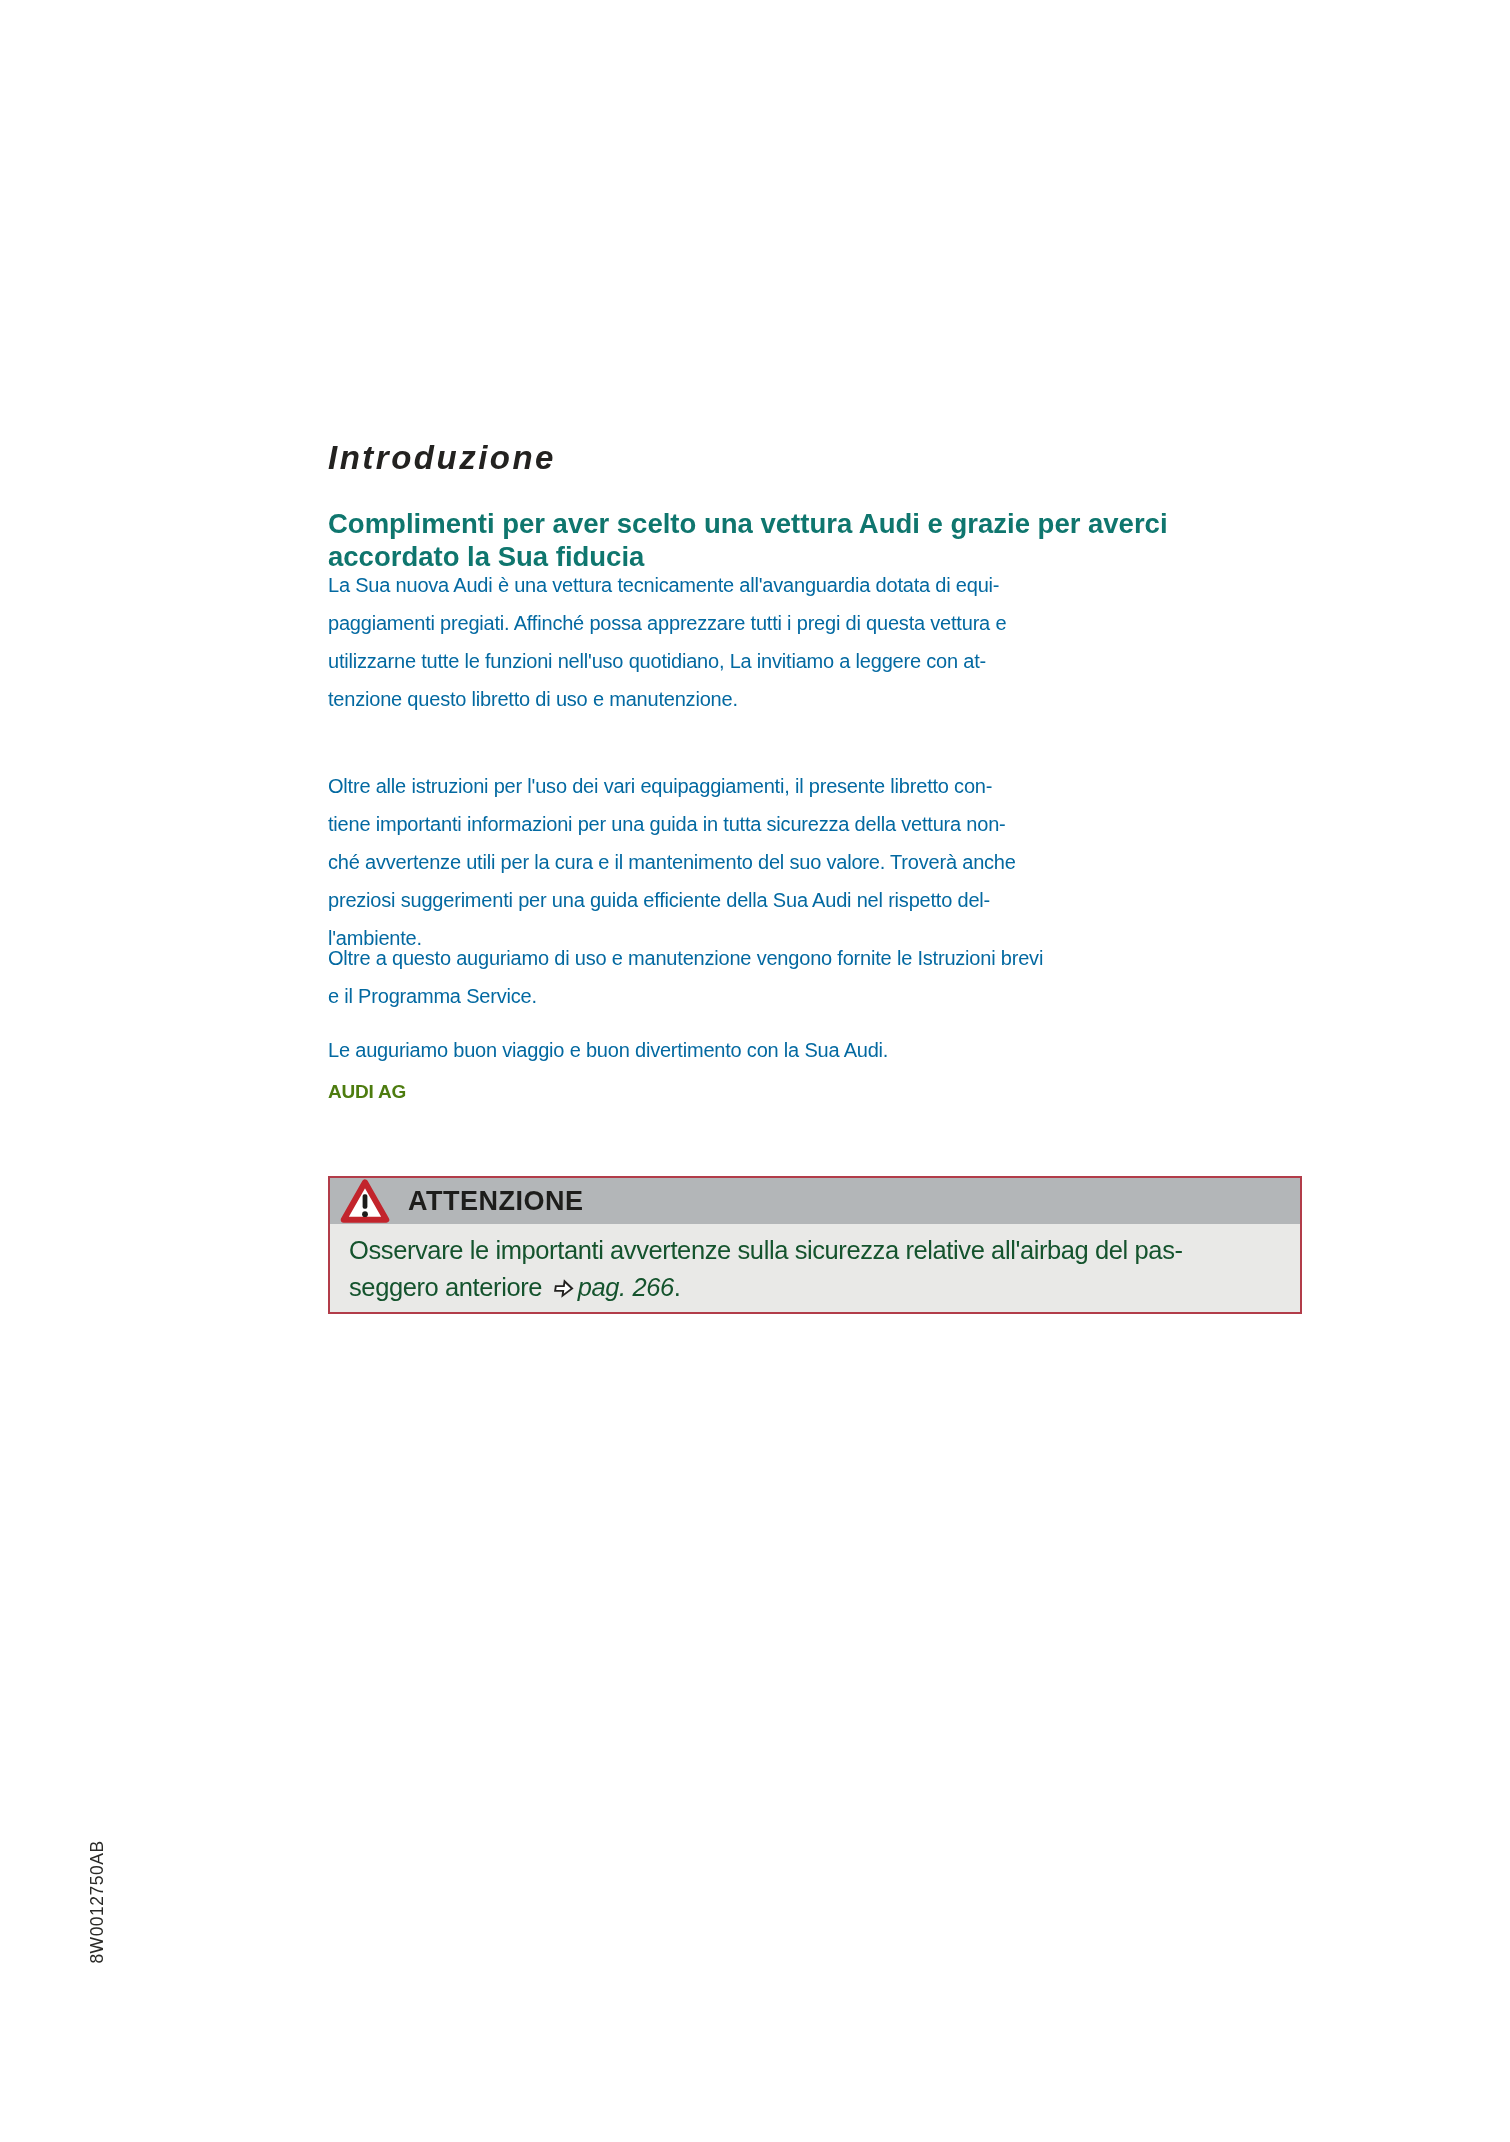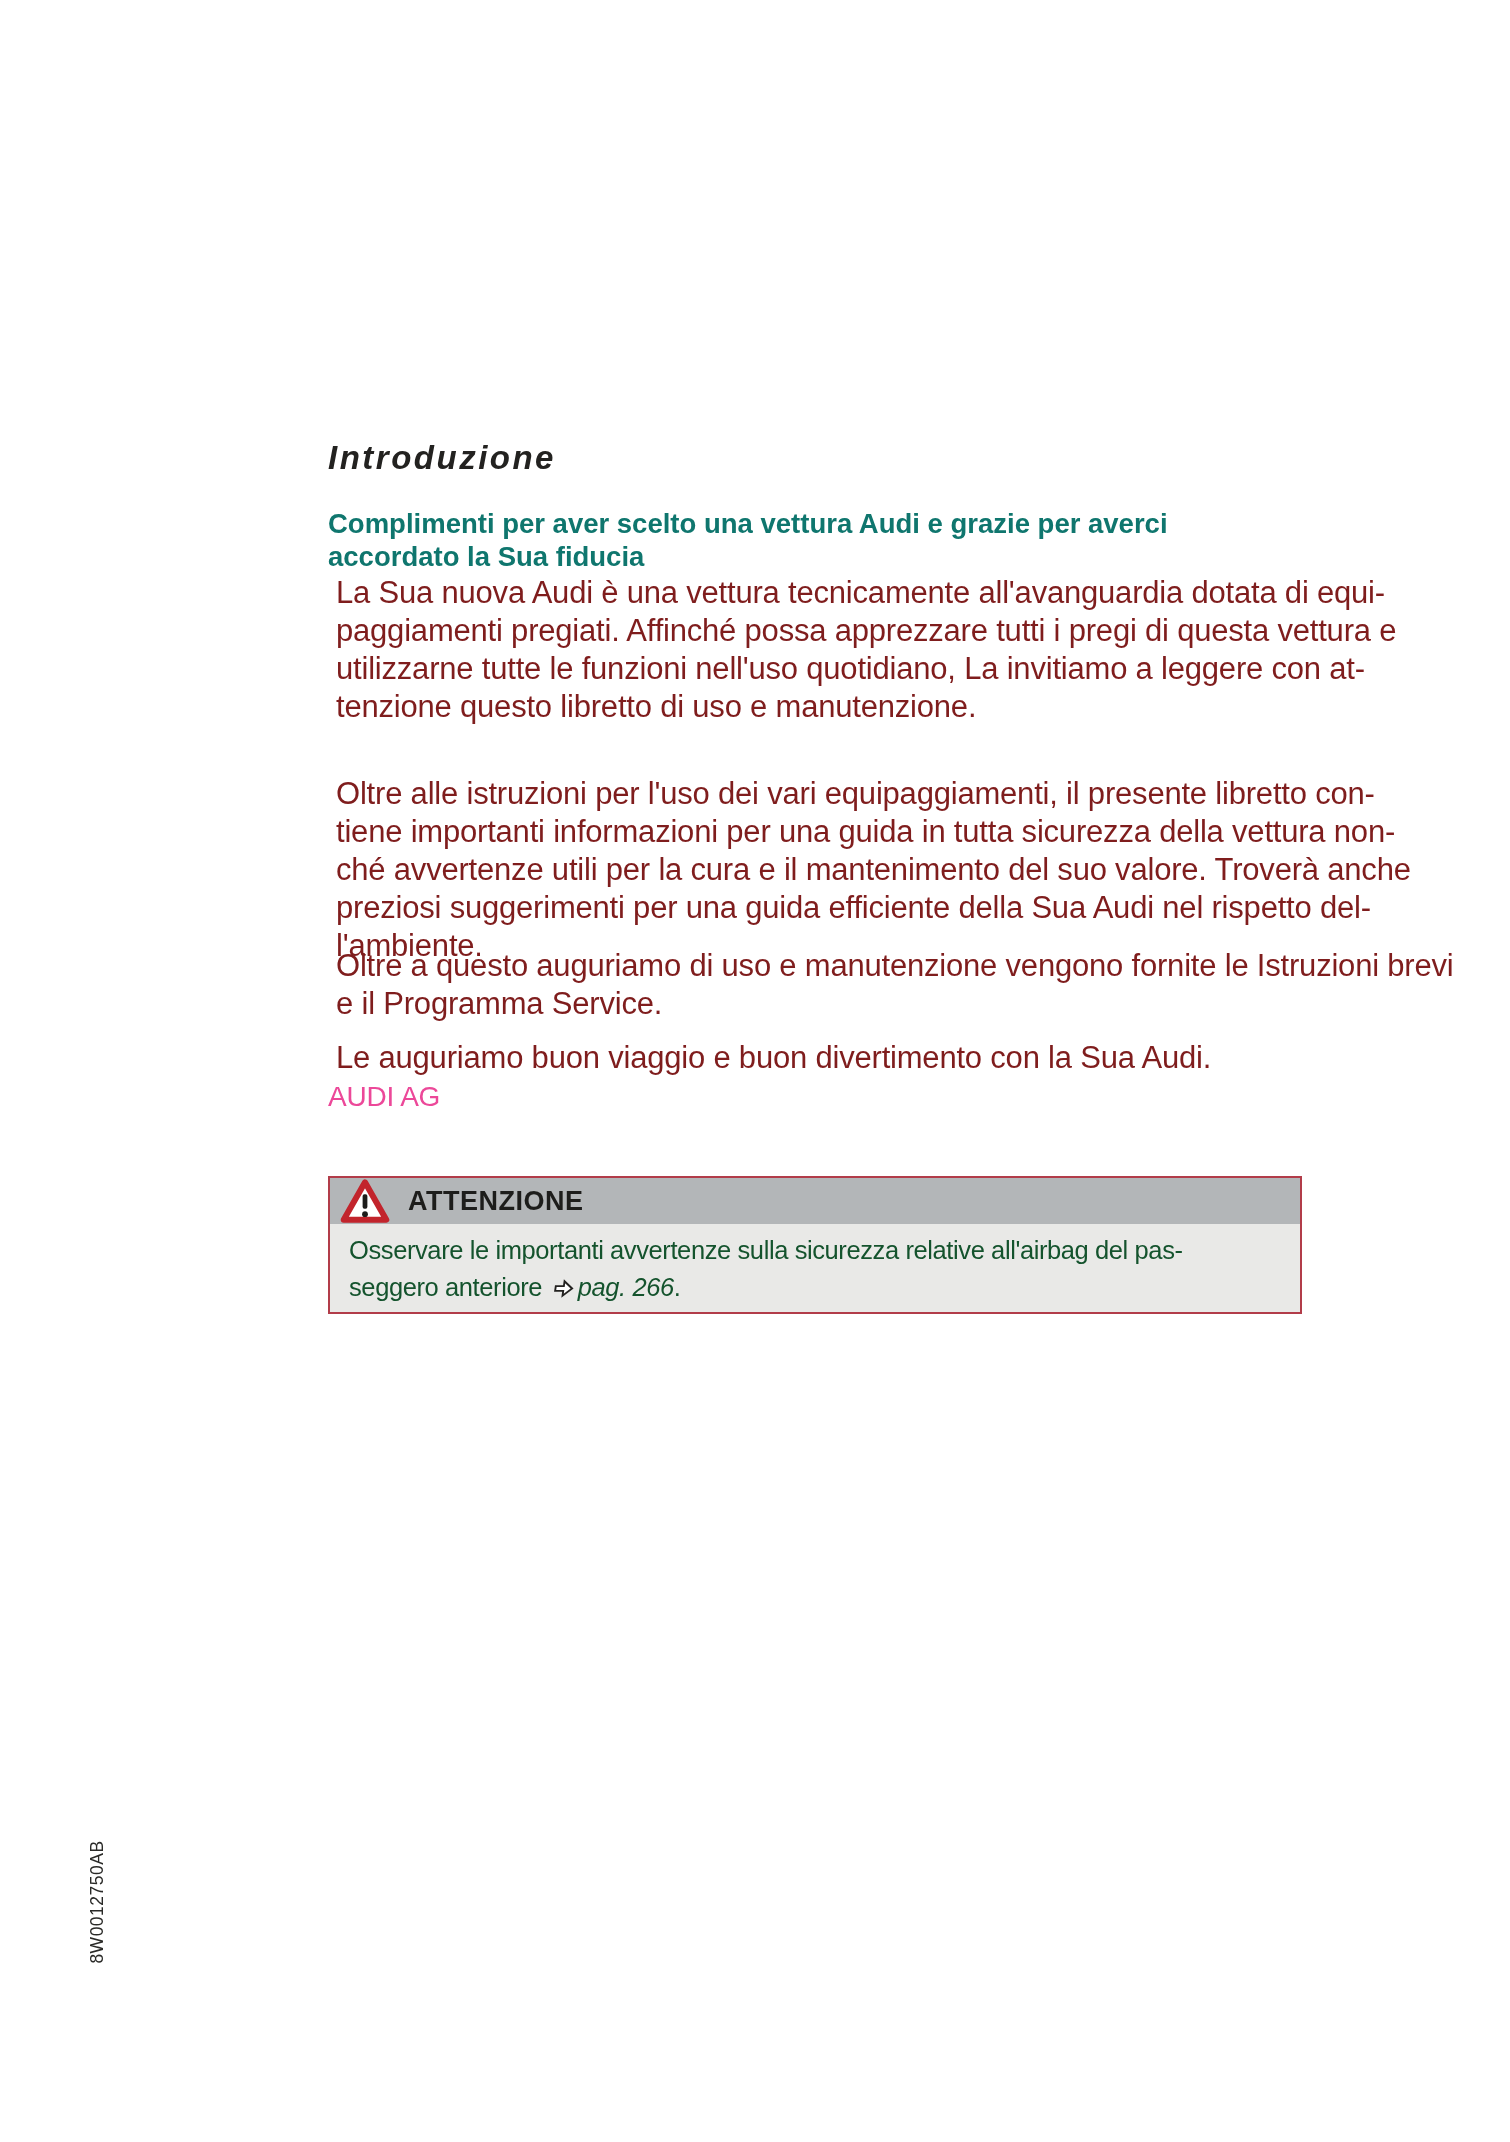--- a/index.html
+++ b/index.html
@@ -22,36 +22,36 @@
   }
   .doc-heading{
     left:328px;top:484px;
     font-size:27.5px;font-weight:bold;
     line-height:33px;
     white-space:pre;
     color:#0f766e;
   }
   .para{
     left:328px;
-    font-size:31px;
+    font-size:20px;
     line-height:38px;
     letter-spacing:-0.2px;
     white-space:pre;
-    margin:8px;
-    color:#7f1d1d;
+    margin:0;
+    color:#0369a1;
   }
   #para-0{top:566px;}
   #para-1{top:767px;}
   #para-2{top:939px;}
   #para-3{top:1031px;}
   .signature{
     left:328px;top:1081px;
-    font-size:28px;font-weight:normal;
+    font-size:19px;font-weight:bold;
     letter-spacing:-0.2px;
-    color:#ec4899;
+    color:#4d7c0f;
   }
   .warn-box{
     left:328px;top:1176px;
     width:974px;height:138px;
     border:2px solid #b23c49;
     box-sizing:border-box;
     background:#e9e9e7;
   }
   .warn-header{
     height:46px;

